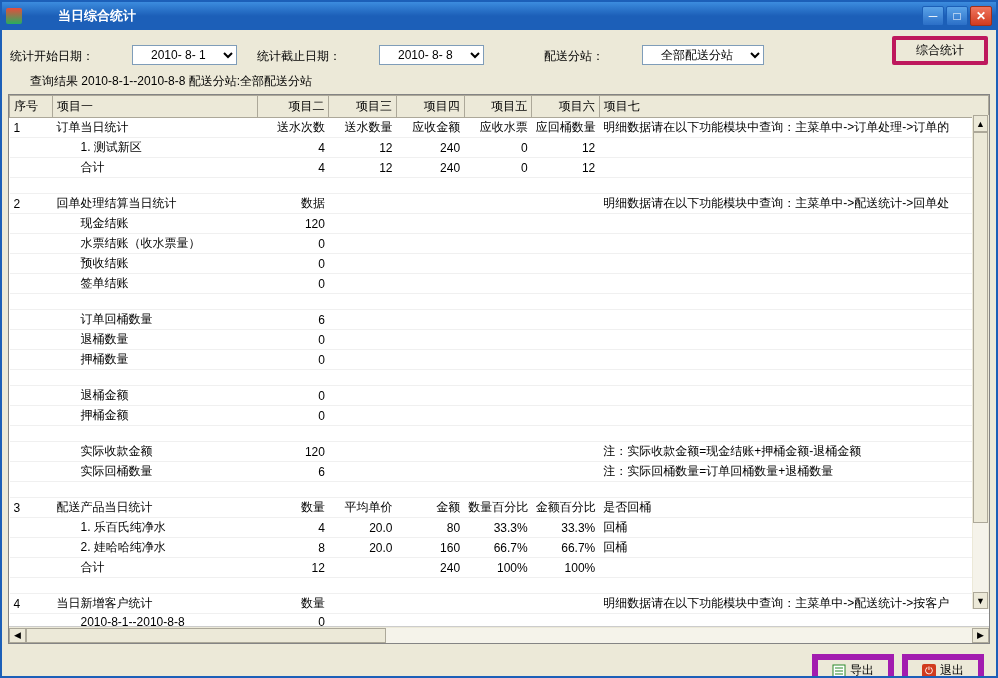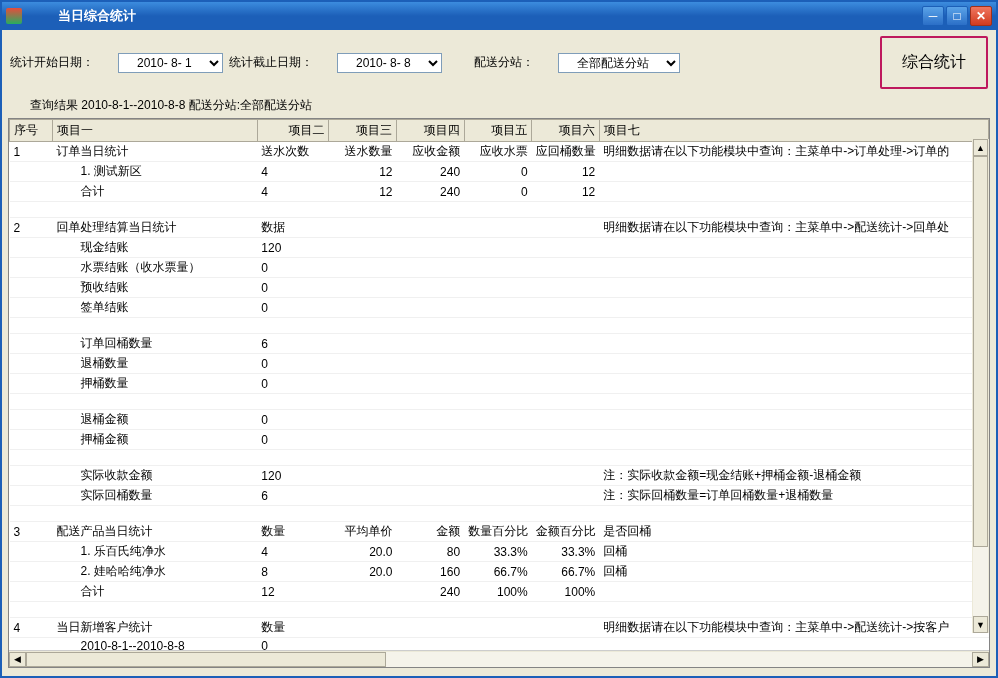--- a/index.html
+++ b/index.html
@@ -3,34 +3,34 @@
 <meta charset="utf-8">
 <style>
 * { box-sizing: border-box; margin: 0; padding: 0; }
 body { font-family: "SimSun", "宋体", sans-serif; font-size: 12px; background: #ece9d8; width: 998px; height: 678px; overflow: hidden; }
 .titlebar { background: linear-gradient(to bottom, #3c8cde 0%, #1c5fb8 50%, #1c5fb8 100%); height: 28px; display: flex; align-items: center; padding: 0 4px; color: white; }
 .titlebar-icon { width: 16px; height: 16px; background: linear-gradient(to bottom, #e74c3c, #27ae60); margin-right: 4px; border-radius: 2px; }
 .titlebar-text { flex: 1; font-weight: bold; font-size: 13px; margin-left: 32px; }
 .titlebar-btns { display: flex; gap: 2px; }
 .tb-btn { width: 22px; height: 20px; background: linear-gradient(to bottom, #5aa3e8, #2b6fc7); border: 1px solid #1c5fb8; border-radius: 2px; display: flex; align-items: center; justify-content: center; color: white; font-weight: bold; font-family: Arial; cursor: pointer; }
 .tb-close { background: linear-gradient(to bottom, #f0765f, #d13b1f); border-color: #a0301a; }
-.toolbar { display: flex; align-items: center; gap: 6px; padding: 6px 8px; background: #ece9d8; }
+.toolbar { display: flex; align-items: flex-end; gap: 20px; padding: 6px 8px; background: #ece9d8; }
 .toolbar label { }
 .date-select, .station-select { font-size: 12px; padding: 1px 14px; font-family: inherit; background: white; border: 1px solid #7f9db9; margin-left: 18px; }
-.btn-stats { margin-left: auto; padding: 14px 20px; font-size: 16px; font-family: inherit; background: #ece9d8; border: 2px solid #be185d; border-radius: 2px; cursor: pointer; }
+.btn-stats { margin-left: auto; padding: 2px 20px; font-size: 12px; font-family: inherit; background: #ece9d8; border: 4px solid #be185d; border-radius: 2px; cursor: pointer; }
 .result-label { padding: 2px 28px; }
 .grid-wrap { margin: 2px 6px; border: 1px solid #848484; background: white; height: 550px; display: flex; flex-direction: column; }
 .grid-scroll { flex: 1; overflow: hidden; position: relative; }
 .grid { width: 100%; border-collapse: collapse; table-layout: fixed; }
 .grid th { background: #ece9d8; border: 1px solid #aca899; padding: 2px 4px; font-weight: normal; text-align: left; height: 18px; }
 .grid th:not(:first-child):not(:nth-child(2)):not(:last-child) { text-align: right; }
 .grid td { border-bottom: 1px solid #f0f0f0; padding: 1px 4px; height: 16px; white-space: nowrap; overflow: hidden; }
 .c-seq { width: 42px; }
 .c-item1 { width: 200px; }
-.c-item2 { width: 70px; }
+.c-item2 { width: 70px; text-align: right; }
 .c-item3 { width: 66px; text-align: right; }
 .c-item4 { width: 66px; text-align: right; }
 .c-item5 { width: 66px; text-align: right; }
 .c-item6 { width: 66px; text-align: right; }
 .c-item7 { width: 380px; }
 .indent1 { padding-left: 28px !important; }
 .hscroll { height: 17px; background: #ece9d8; border-top: 1px solid #ccc; position: relative; display: flex; align-items: center; }
 .hscroll-arrow { width: 17px; height: 15px; background: #ece9d8; border: 1px solid #aca899; display: flex; align-items: center; justify-content: center; font-size: 9px; cursor: pointer; }
 .hscroll-track { flex: 1; height: 15px; background: #f5f3ea; position: relative; }
 .hscroll-thumb { position: absolute; left: 0; width: 360px; height: 15px; background: #ece9d8; border: 1px solid #aca899; }

